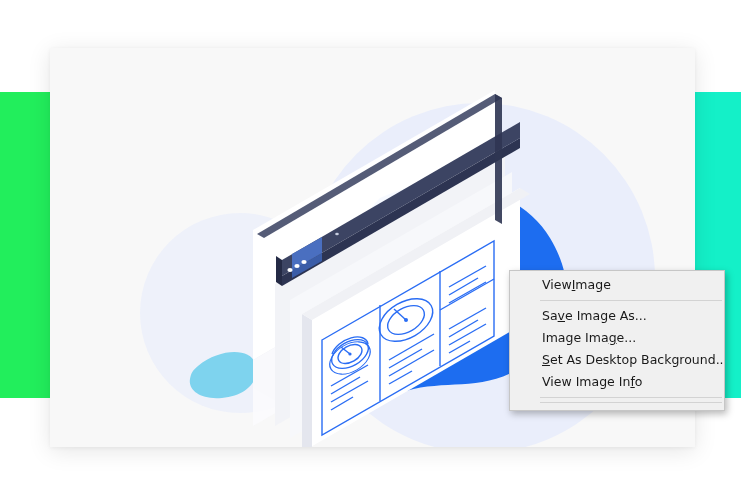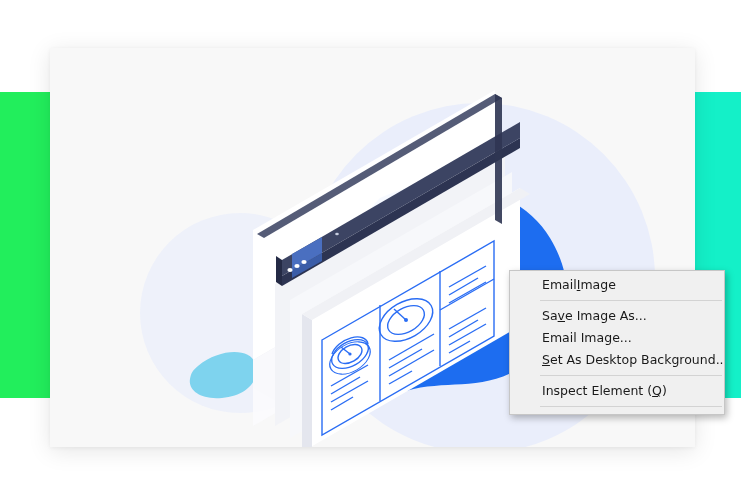--- a/index.html
+++ b/index.html
@@ -222,38 +222,38 @@
           </g>
 
         </g>
       </svg>
     </div>
   </div>
 
   <div id="context-menu" style="background: rgb(240, 240, 240); border-color: rgb(198, 198, 198); color: rgb(26, 26, 26);">
 
     <div class="menu-item">
-      <span class="lbl">Email </span><u>I</u><span>mage</span>
+      <span class="lbl">View </span><u>I</u><span>mage</span>
     </div>
 
     <div class="menu-sep"></div>
 
     <div class="menu-item">
       <span class="lbl">Sa</span><u>v</u><span>e Image As...</span>
     </div>
     <div class="menu-item">
-      <span class="lbl">Email Ima</span><u>g</u><span>e...</span>
+      <span class="lbl">Image Ima</span><u>g</u><span>e...</span>
     </div>
     <div class="menu-item">
       <span class="lbl"></span><u>S</u><span>et As Desktop Background...</span>
     </div>
+    <div class="menu-item">
+      <span class="lbl">View Image In</span><u>f</u><span>o</span>
+    </div>
 
     <div class="menu-sep"></div>
 
-    <div class="menu-item">
-      <span class="lbl">Inspect Element (</span><u>Q</u><span>)</span>
-    </div>
 
     <div class="menu-sep"></div>
 
   </div>
 
 </div>
 
 </body></html>

